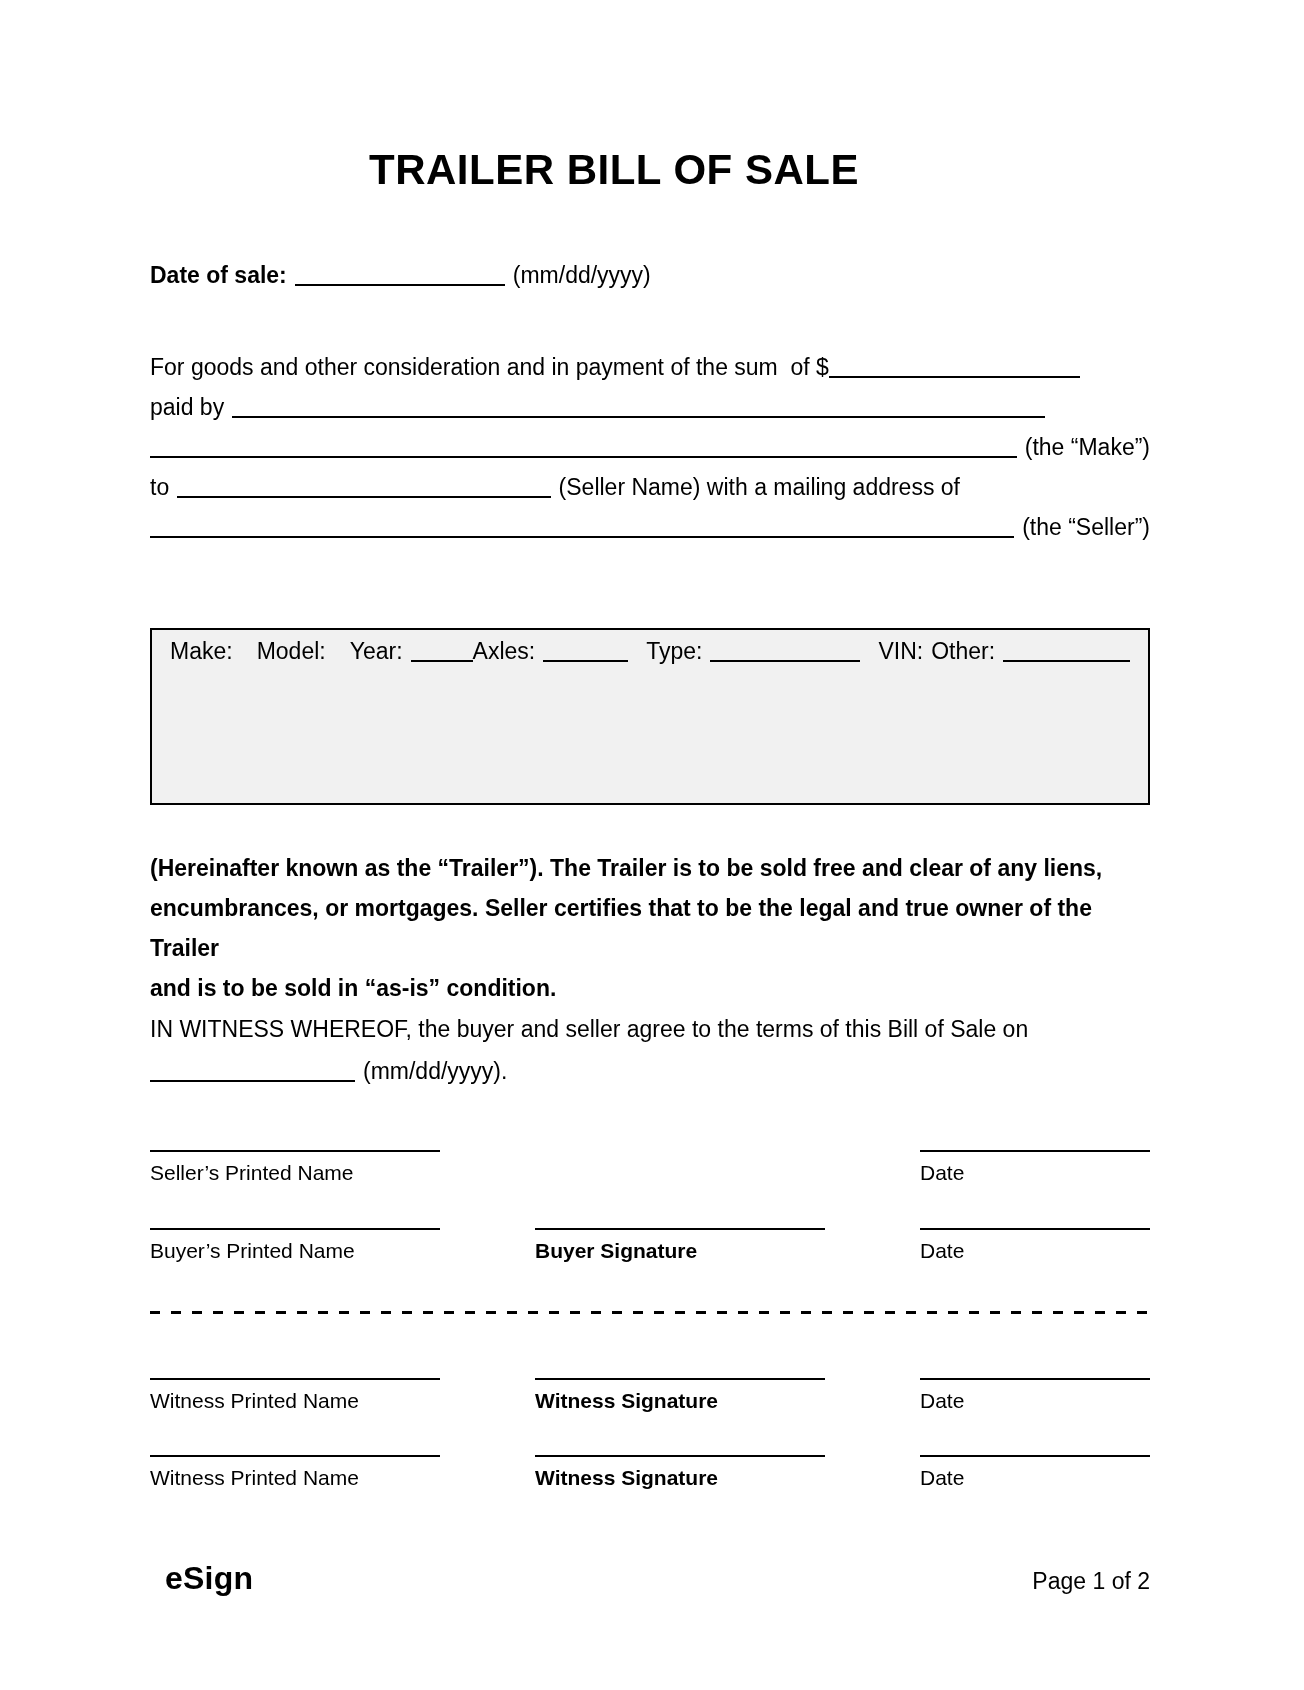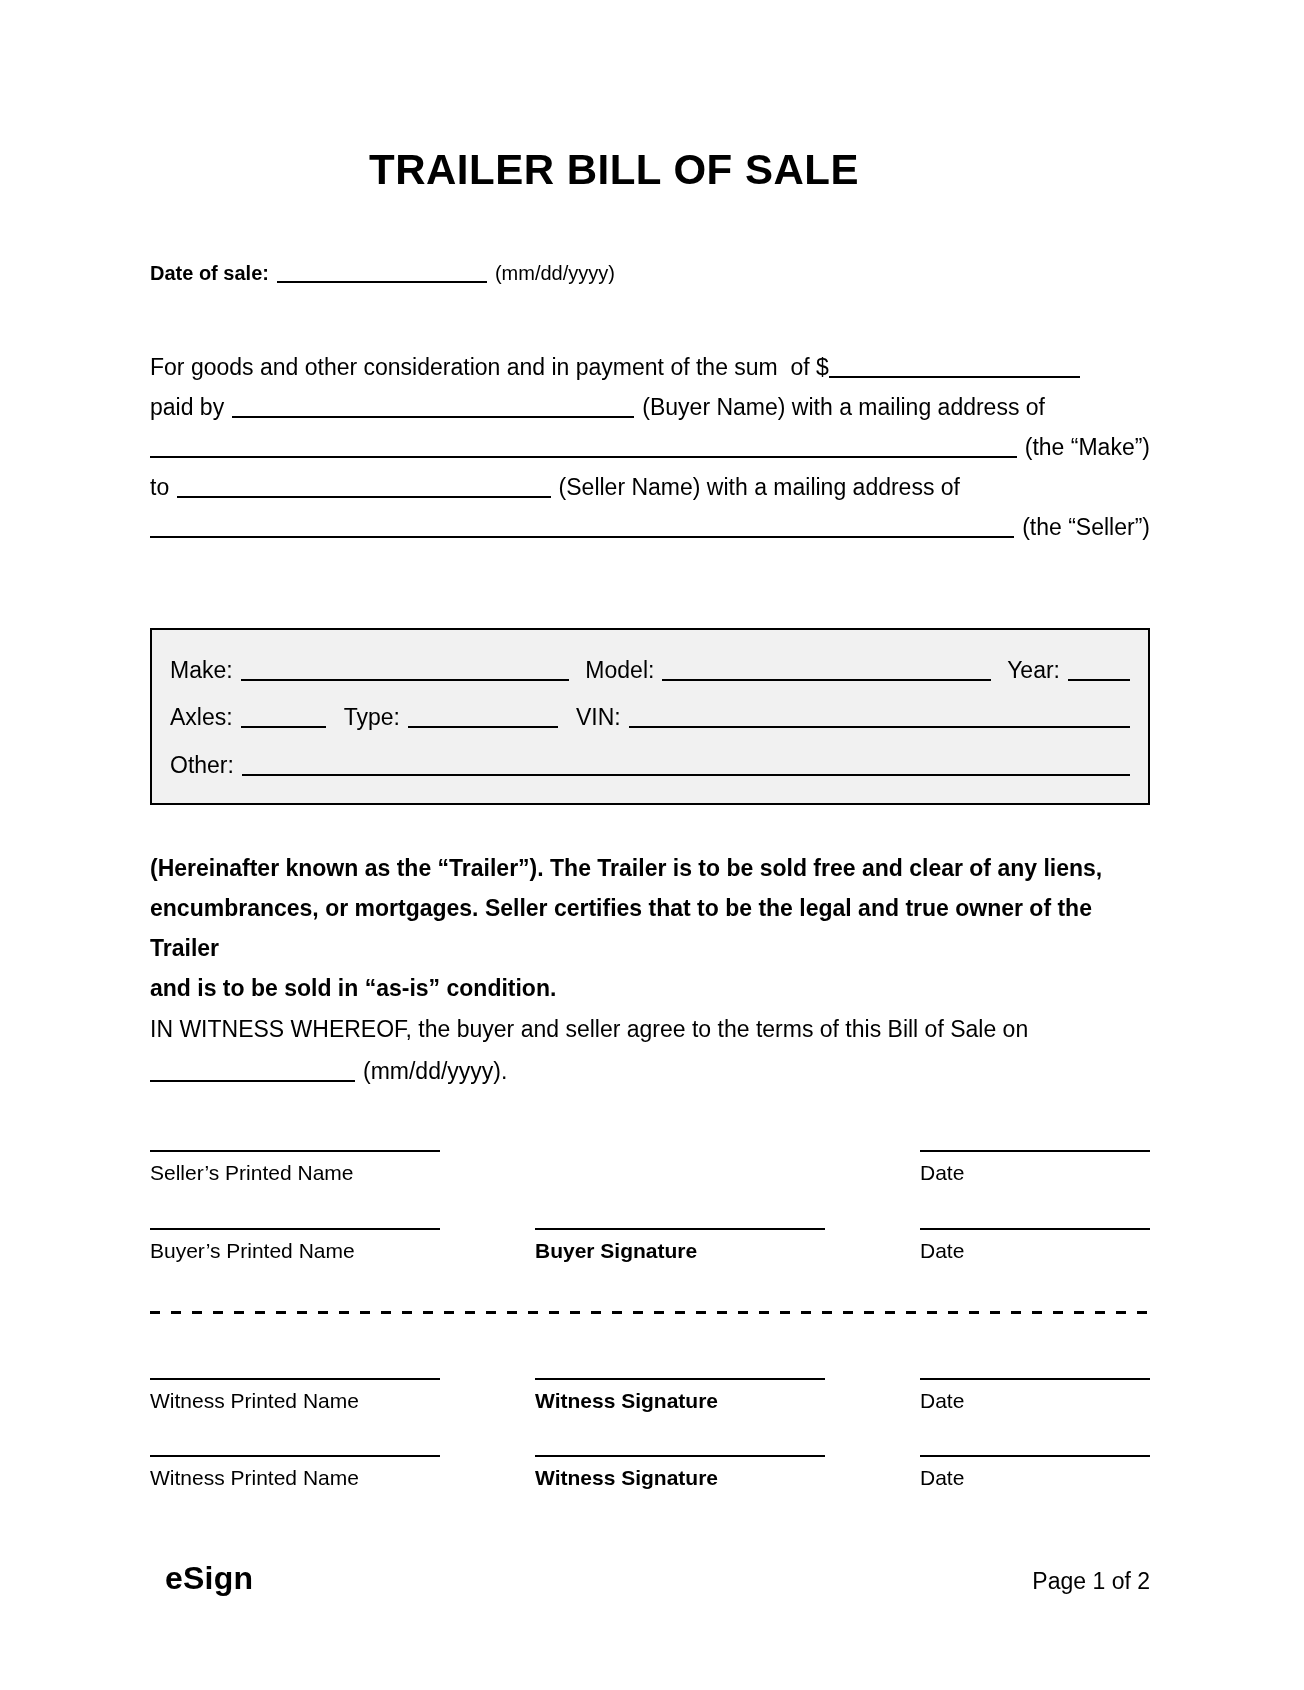--- a/index.html
+++ b/index.html
@@ -32,38 +32,38 @@
     height: 1em;
     transform: translateY(3px);
   }
   .fline { display: flex; align-items: baseline; }
   .fline .t { white-space: pre; }
   .fline .bl { flex: 0 0 auto; }
   .fline .bl.grow { flex: 1 1 auto; }
   .gap-l { margin-left: 8px; }
   .gap-r { margin-right: 8px; }
 
-  .date-row { top: 260px; font-size: 20px; }
+  .date-row { top: 260px; font-size: 23px; }
   .date-row .lbl { font-weight: bold; }
   .date-row .bl { width: 210px; }
 
   .para1 { top: 347px; }
   .para1 .fline { height: 40px; }
   .l1 { padding-right: 70px; }
   .l2 { padding-right: 105px; }
   .l4 { padding-right: 190px; }
 
   .trailer-box {
     top: 628px;
     height: 177px;
     background: #f1f1f1;
     border: 2px solid #000;
     padding: 6px 18px;
     display: flex;
-    flex-direction: column;
+    flex-direction: row;
     justify-content: space-evenly;
     font-size: 23px;
   }
   .trailer-box .fline { width: 100%; }
   .bl-year { width: 62px; }
   .bl-axles { width: 85px; }
   .bl-type { width: 150px; }
 
   .para2 { top: 848px; font-weight: bold; }
   .para3 { top: 1008px; line-height: 42px; }
@@ -115,21 +115,20 @@
   </div>
 
   <div class="abs para1 body-text">
     <div class="fline l1">
       <span class="t">For goods and other consideration and in payment of the sum  of $</span>
         <span class="bl grow"></span>
     </div>
     <div class="fline l2">
       <span class="t gap-r">paid by</span>
         <span class="bl grow"></span>
-        <span class="t gap-l">(Buyer Name) with a mailing address of</span>
     </div>
     <div class="fline">
       <span class="bl grow"></span>
         <span class="t gap-l">(the “Make”)</span>
     </div>
     <div class="fline l4">
       <span class="t gap-r">to</span>
         <span class="bl grow"></span>
         <span class="t gap-l">(Seller Name) with a mailing address of</span>
     </div>

